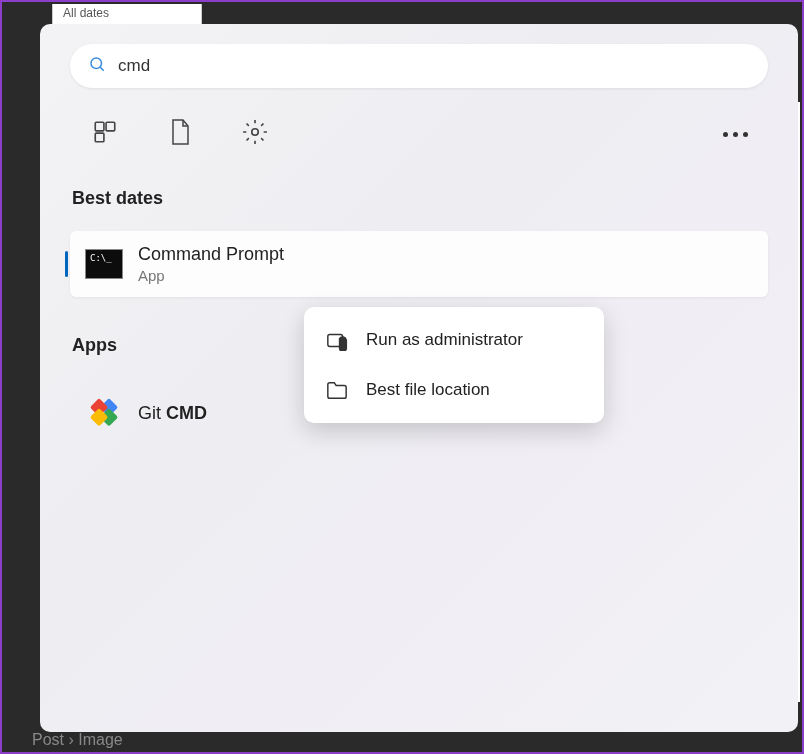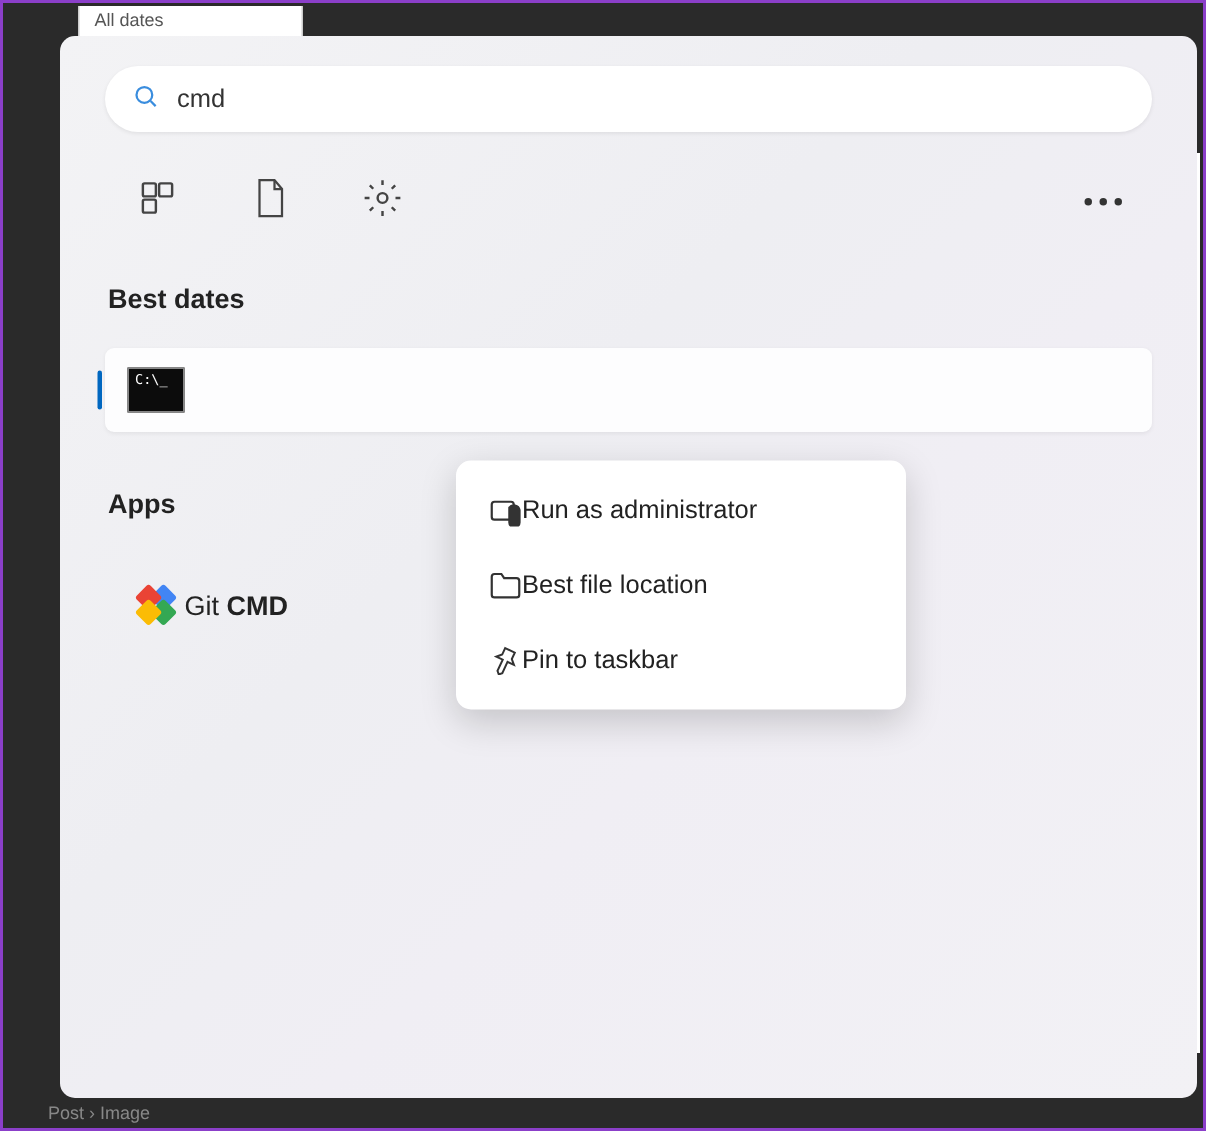--- a/index.html
+++ b/index.html
@@ -108,20 +108,21 @@
       font-weight: 600;
       color: #222;
       margin-top: 38px;
       margin-left: 2px;
     }
 
     .result-item {
       display: flex;
       align-items: center;
       padding: 13px 15px;
+      gap: 15px;
       border-radius: 6px;
       position: relative;
     }
 
     .best-match-item {
       background: #fdfdfe;
       margin-top: 22px;
       box-shadow: 0 1px 3px rgba(0,0,0,0.06);
     }
 
@@ -217,39 +218,40 @@
       background: #fff;
       border-radius: 10px;
       box-shadow: 0 8px 24px rgba(0,0,0,0.18);
       padding: 8px 0;
       z-index: 10;
     }
 
     .menu-item {
       display: flex;
       align-items: center;
+      gap: 18px;
       padding: 14px 22px;
       font-size: 17px;
       color: #222;
       cursor: default;
     }
 
     .menu-icon {
       width: 22px;
       height: 22px;
       display: flex;
       align-items: center;
       justify-content: center;
     }
 
     .breadcrumb-bottom {
       position: absolute;
       bottom: 3px;
       left: 30px;
-      font-size: 12px;
+      font-size: 16px;
       color: #888;
       z-index: 1;
     }
 
     .right-edge-content {
       position: absolute;
       right: 2px;
       top: 100px;
       width: 18px;
       height: 600px;
@@ -310,20 +312,24 @@
         <span></span>
         <span></span>
     </div>
   </div>
 
   <div class="section-label">Best dates</div>
 
   <div class="result-item best-match-item">
     <div class="selection-indicator"></div>
     <div class="cmd-icon">C:\_</div>
+    <div class="result-text">
+      <div class="result-title">Command Prompt</div>
+      <div class="result-subtitle">App</div>
+    </div>
   </div>
 
   <div class="section-label" style="">Apps</div>
 
   <div class="result-item apps-item">
     <div class="git-icon">
       <div class="sq sq1"></div>
       <div class="sq sq2"></div>
       <div class="sq sq3"></div>
       <div class="sq sq4"></div>
@@ -346,28 +352,20 @@
     <span>Run as administrator</span>
   </div>
   <div class="menu-item">
     <span class="menu-icon">
       <svg width="22" height="20" viewBox="0 0 24 20" fill="none" stroke="#333" stroke-width="1.6">
         <path d="M2 4 L2 17 A2 2 0 0 0 4 19 L20 19 A2 2 0 0 0 22 17 L22 7 A2 2 0 0 0 20 5 L11 5 L9 2 L4 2 A2 2 0 0 0 2 4 Z"></path>
       </svg>
     </span>
     <span>Best file location</span>
   </div>
-  <div class="menu-item">
-    <span class="menu-icon">
-      <svg width="20" height="20" viewBox="0 0 24 24" fill="none" stroke="#333" stroke-width="1.6">
-        <path d="M15 3 L21 9 L17 13 L17 18 L13 14 L6 21 L3 21 L3 18 L10 11 L6 7 L11 7 Z" transform="rotate(-20 12 12)"></path>
-      </svg>
-    </span>
-    <span>Pin to taskbar</span>
-  </div>
 </div>
 
 <div class="highlight-box highlight-cmd"></div>
 <div class="highlight-box highlight-admin"></div>
 
 <div class="breadcrumb-bottom">
   <span>Post</span>
   <span>›</span>
   <span>Image</span>
 </div>

